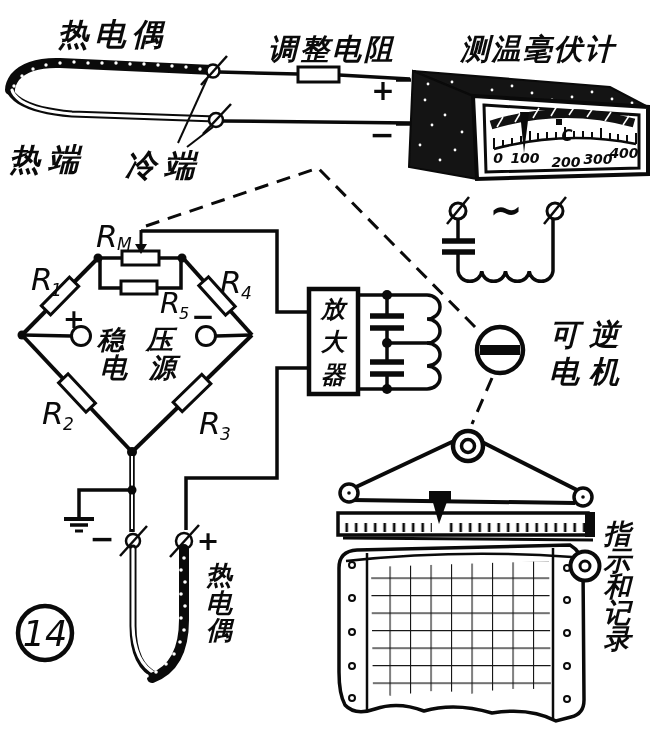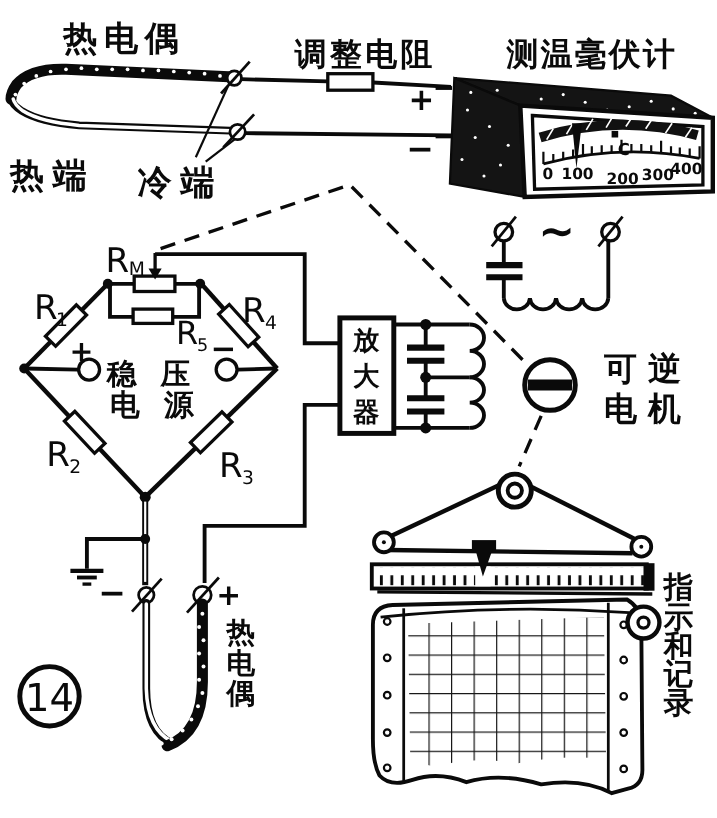--- a/index.html
+++ b/index.html
@@ -1,16 +1,16 @@
 <!DOCTYPE html>
 <html><head>
 <meta charset="utf-8">
 <style>
   html,body{margin:0;padding:0;background:#ffffff;}
-  .page{width:652px;height:744px;position:relative;background:#fff;overflow:hidden;}
+  .page{width:652px;height:744px;position:relative;background:#fff;overflow:hidden;font-style:italic;}
   svg{display:block;}
   text{font-family:"DejaVu Sans",sans-serif;fill:#0a0a0a;}
   .cjk{font-weight:700;}
   .rlab{font-weight:400;}
   .num{font-weight:700;}
 </style>
 </head>
 <body>
 
 <div class="page">

